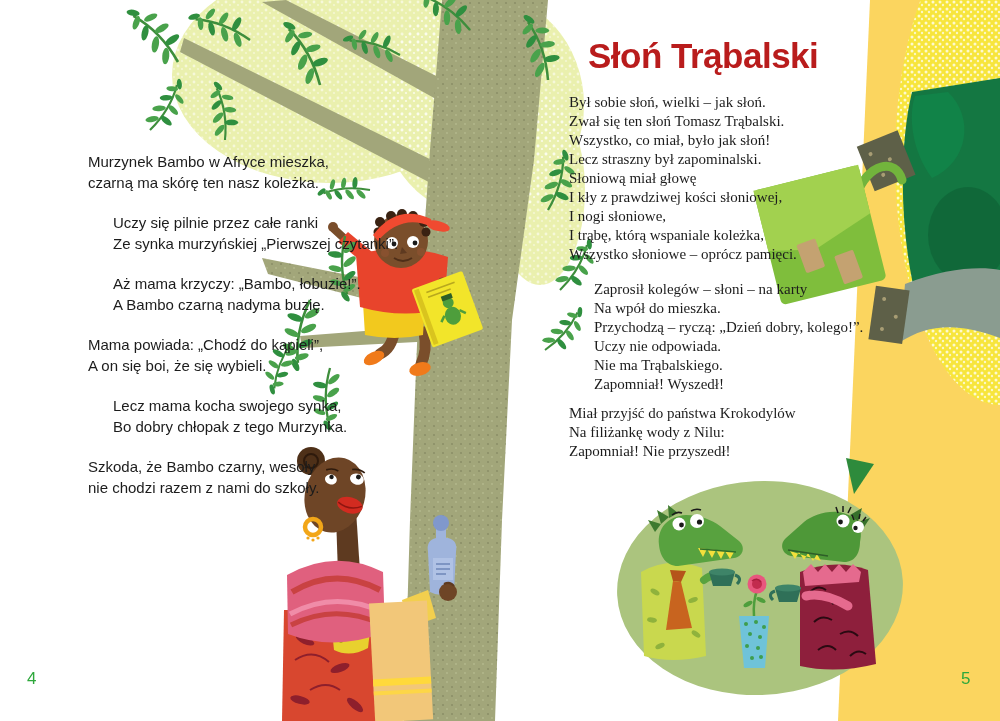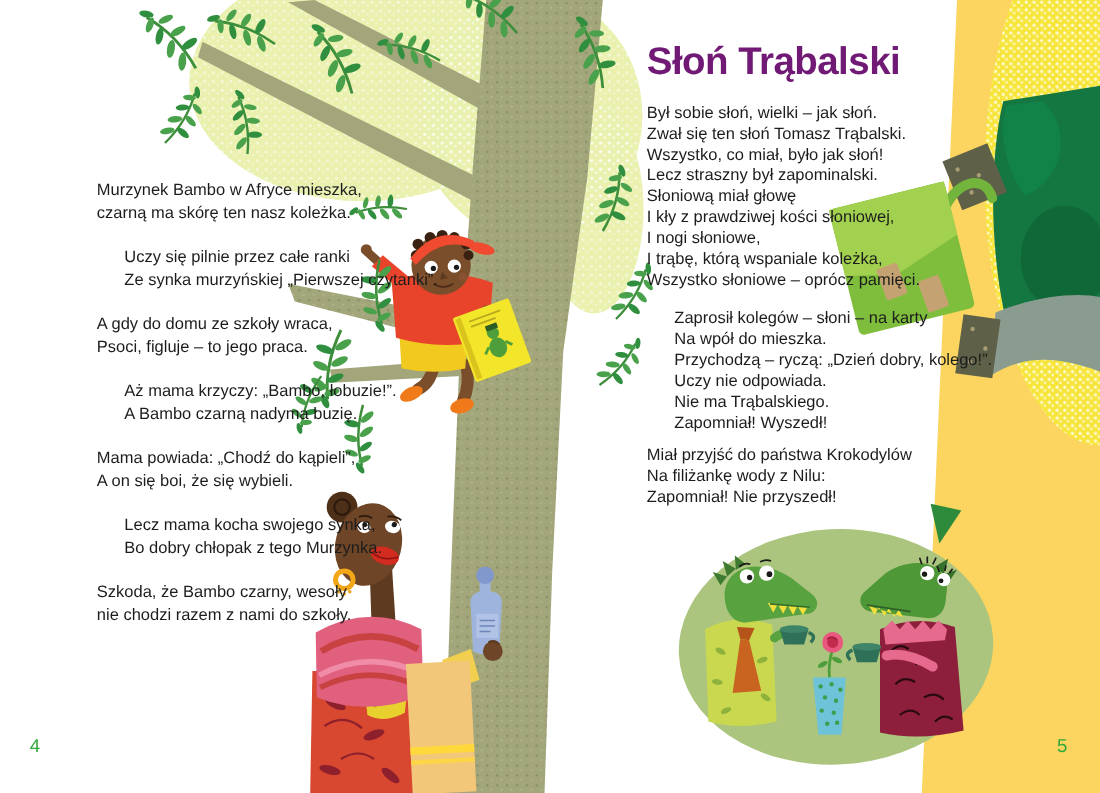--- a/index.html
+++ b/index.html
@@ -4,28 +4,28 @@
 <style>
   html,body{margin:0;padding:0;}
   body{
     width:1000px;height:721px;position:relative;overflow:hidden;
     background:#ffffff;
     font-family:"Liberation Sans", sans-serif;
   }
   .spread{position:absolute;inset:0;}
   svg.art{position:absolute;left:0;top:0;z-index:1;}
   .text-layer{position:absolute;inset:0;z-index:2;}
-  .poem-title{position:absolute;font-weight:bold;color:#701a75;letter-spacing:-0.5px;}
+  .poem-title{position:absolute;font-weight:bold;color:#b91c1c;letter-spacing:-0.5px;}
   #bambo-title{left:88px;top:104px;font-size:39px;}
   #slon-title{left:588px;top:36px;font-size:35px;}
   .poem{position:absolute;color:#1c1c1c;font-size:15px;}
-  #bambo-poem{left:88px;top:163px;}
+  #bambo-poem{left:88px;top:152px;}
   #bambo-poem .poem-line{line-height:20.5px;}
   #bambo-poem .stanza{margin-bottom:20px;}
-  #slon-poem{left:588px;top:93px;}
+  #slon-poem{left:569px;top:93px;font-family:Liberation Serif, serif;}
   #slon-poem .poem-line{line-height:19px;}
   #slon-poem .stanza{margin-bottom:10px;}
   .stanza.indent{margin-left:25px;margin-top:16px;}
   .page-num{position:absolute;font-size:17px;color:#2EA83C;}
   #page-num-left{left:27px;top:669px;}
   #page-num-right{left:961px;top:669px;}
 </style>
 </head>
 <body>
 
@@ -312,24 +312,20 @@
 
   <div class="poem" id="bambo-poem">
     <div class="stanza">
           <div class="poem-line">Murzynek Bambo w Afryce mieszka,</div>
           <div class="poem-line">czarną ma skórę ten nasz koleżka.</div>
         </div>
     <div class="stanza indent">
           <div class="poem-line">Uczy się pilnie przez całe ranki</div>
           <div class="poem-line">Ze synka murzyńskiej „Pierwszej czytanki”.</div>
         </div>
-    <div class="stanza">
-          <div class="poem-line">A gdy do domu ze szkoły wraca,</div>
-          <div class="poem-line">Psoci, figluje – to jego praca.</div>
-        </div>
     <div class="stanza indent">
           <div class="poem-line">Aż mama krzyczy: „Bambo, łobuzie!”.</div>
           <div class="poem-line">A Bambo czarną nadyma buzię.</div>
         </div>
     <div class="stanza">
           <div class="poem-line">Mama powiada: „Chodź do kąpieli”,</div>
           <div class="poem-line">A on się boi, że się wybieli.</div>
         </div>
     <div class="stanza indent">
           <div class="poem-line">Lecz mama kocha swojego synka,</div>

